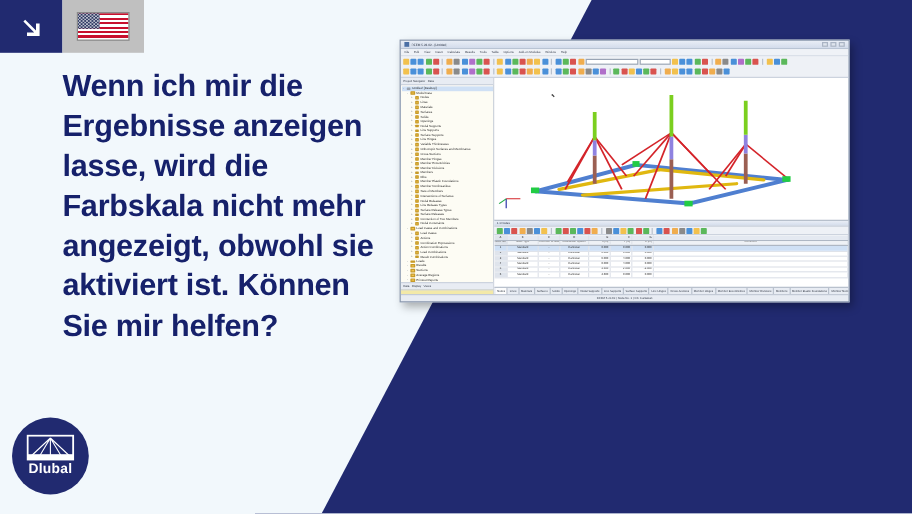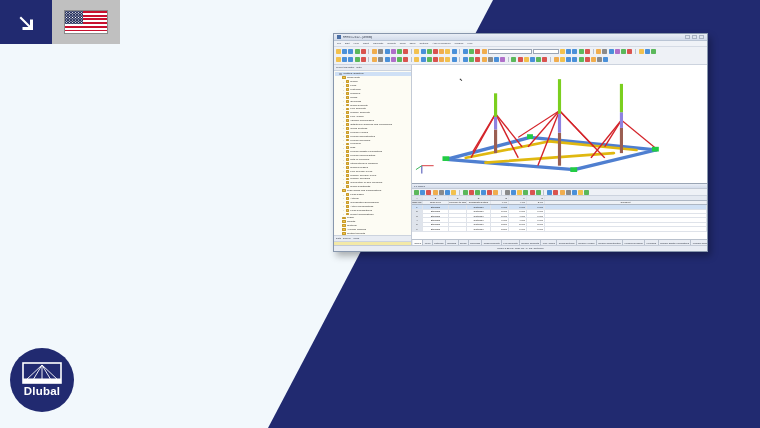--- a/index.html
+++ b/index.html
@@ -158,20 +158,21 @@
       </svg>
     </div>
     <div class="flag-box">
       <div class="flag">
         <div class="stripes"></div>
         <div class="canton"></div>
       </div>
     </div>
   </div>
 
+  <div class="headline">Wenn ich mir die Ergebnisse anzeigen lasse, wird die Farbskala nicht mehr angezeigt, obwohl sie aktiviert ist. Können Sie mir helfen?</div>
 
   <div class="logo">
     <div class="logo-circle">
       <div class="logo-mark">
         <svg width="40" height="22" viewBox="0 0 40 22">
           <rect x="1" y="1" width="38" height="20" fill="none" stroke="#ffffff" stroke-width="1.6"></rect>
           <path d="M20 3 L4 18 M20 3 L36 18 M20 3 L20 18 M20 3 L11 18 M20 3 L29 18" stroke="#ffffff" stroke-width="0.9" fill="none"></path>
           <rect x="1" y="16.5" width="38" height="4.5" fill="#ffffff"></rect>
         </svg>
       </div>

